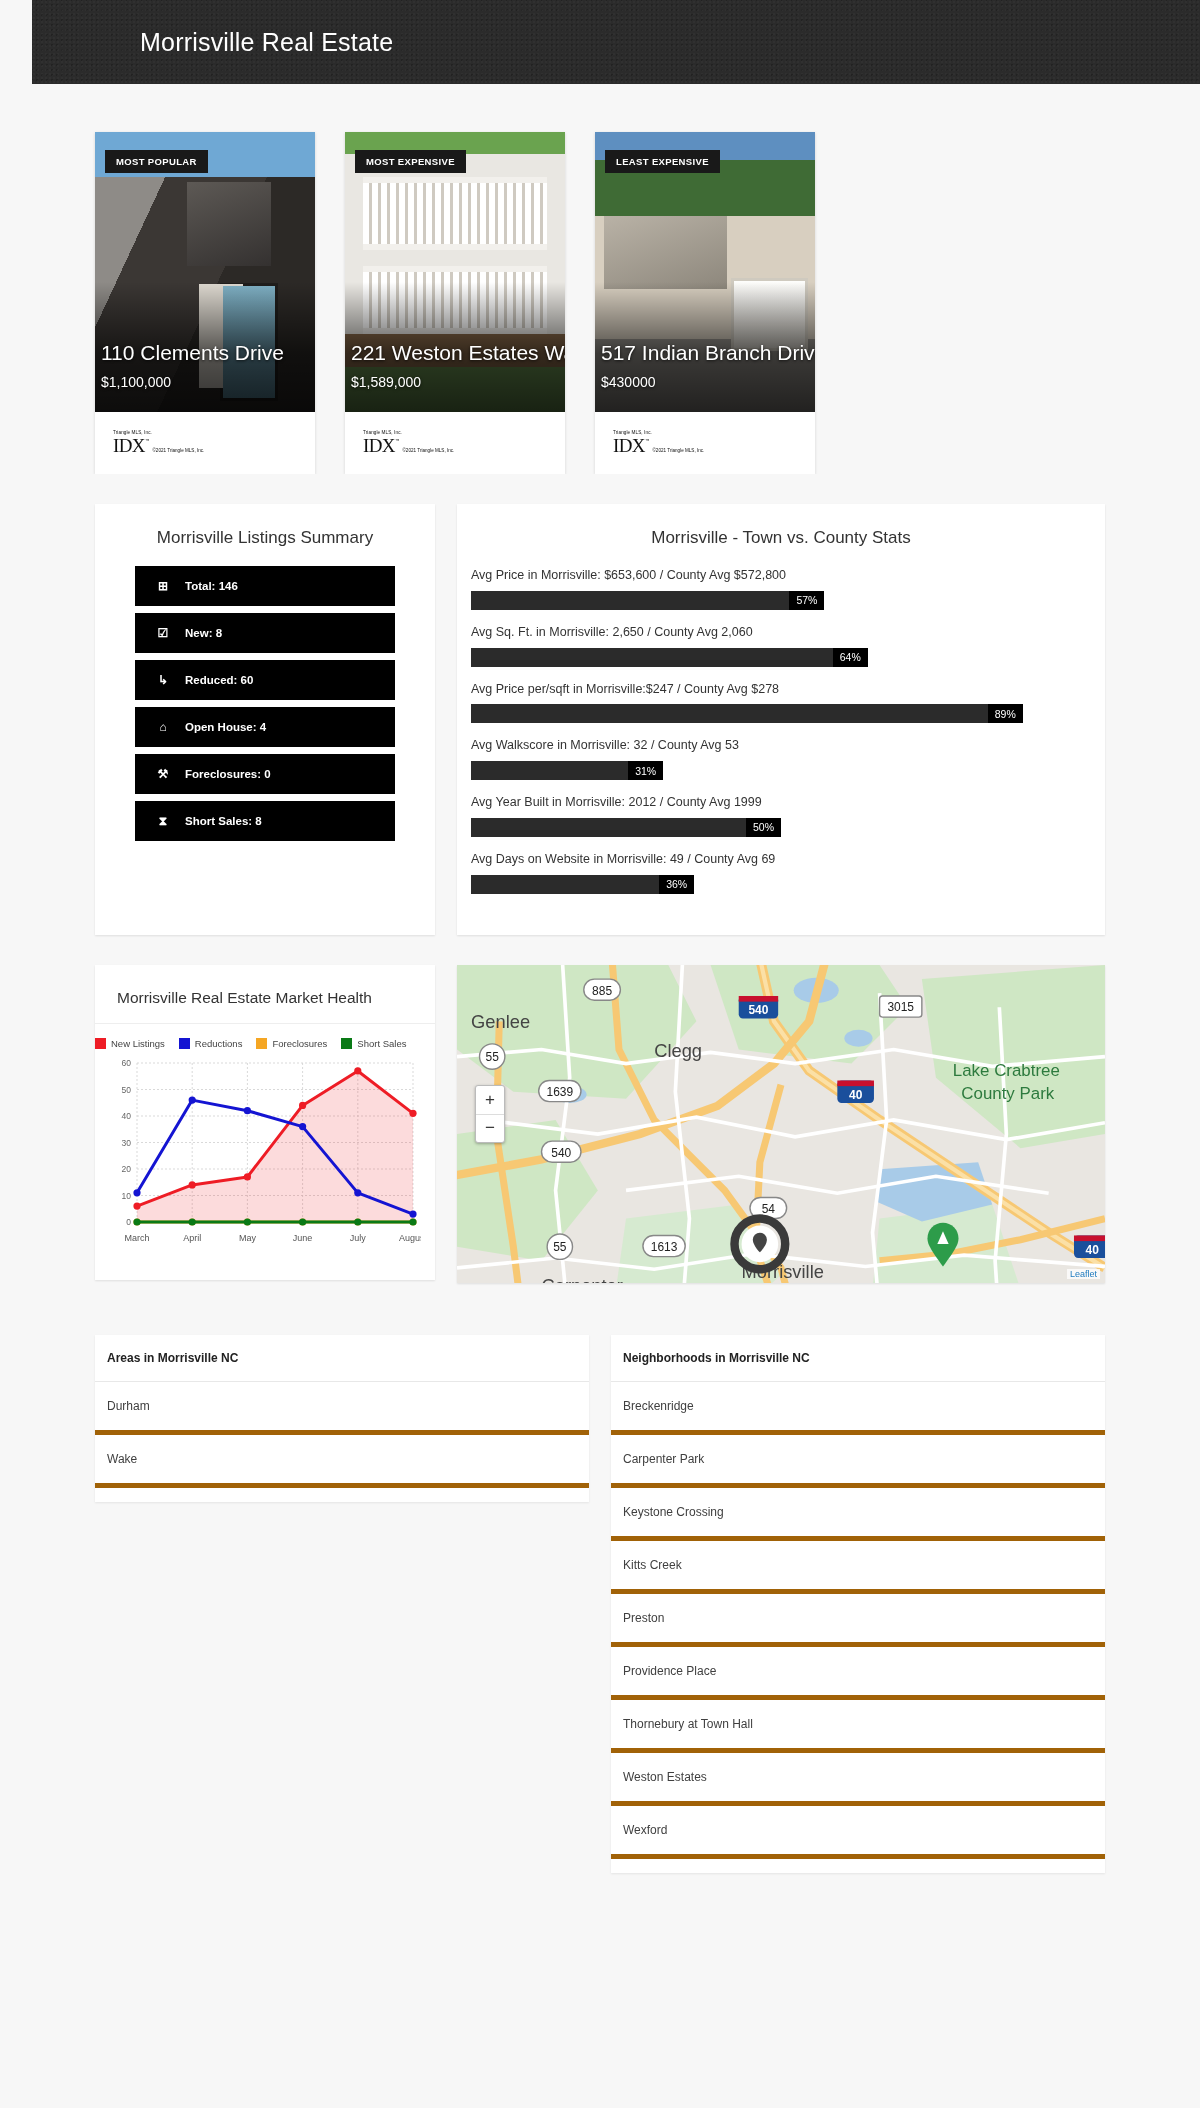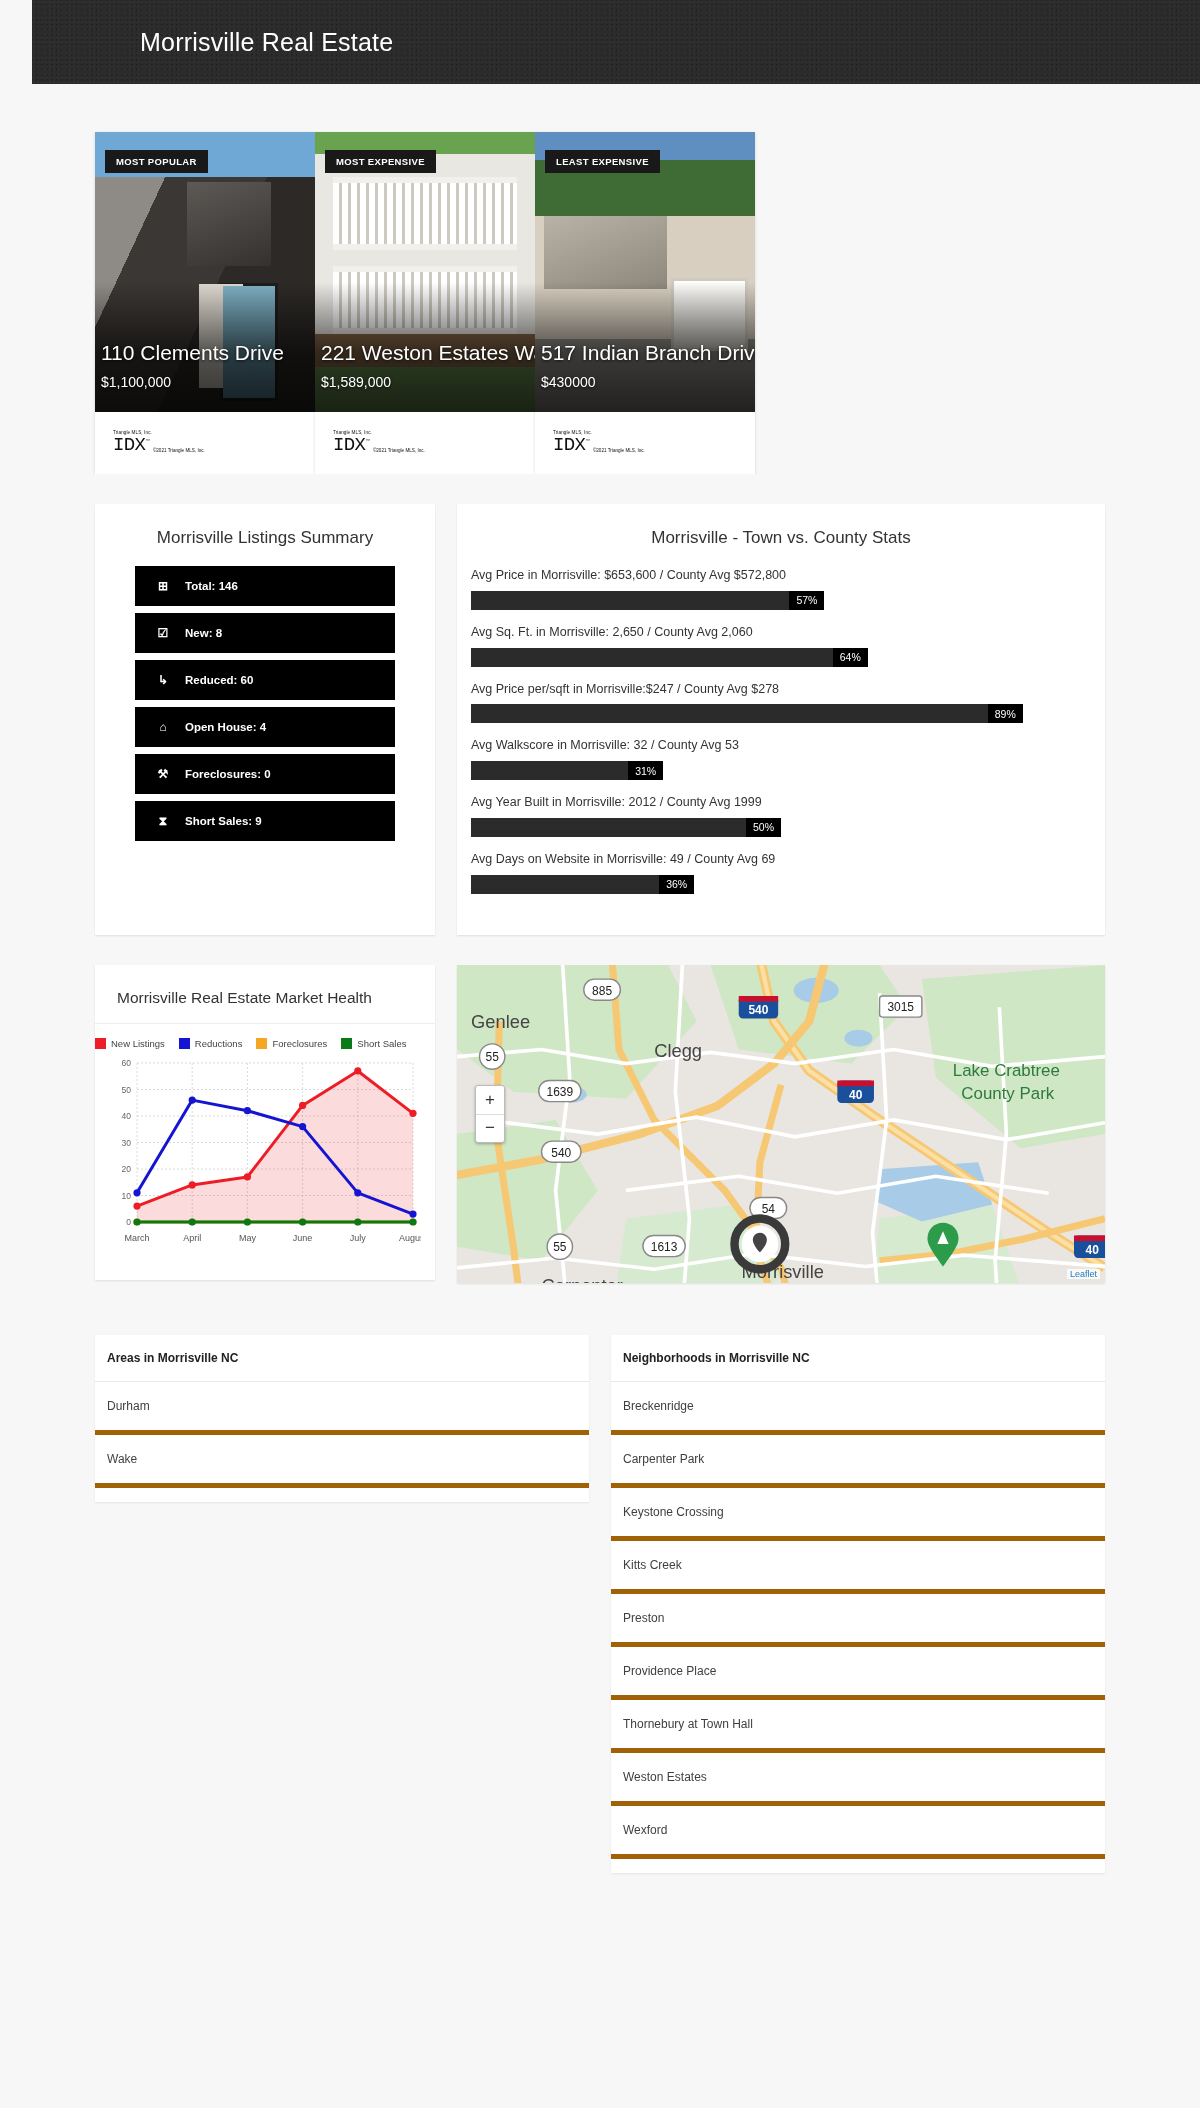--- a/index.html
+++ b/index.html
@@ -28,20 +28,21 @@
     color: #fff;
     font-size: 25px;
     font-weight: 400;
     margin-left: 108px;
     letter-spacing: .2px;
   }
 
   
   .cards-row {
     display: flex;
+    gap: 30px;
     padding: 48px 8px 0 95px;
     overflow: hidden;
     width: 1200px;
   }
   .prop-card {
     width: 220px;
     flex: 0 0 220px;
     background: #fff;
     box-shadow: 0 1px 3px rgba(0,0,0,.14);
     overflow: hidden;
@@ -143,21 +144,21 @@
   .prop-foot {
     height: 62px;
     background: #fff;
     display: flex;
     align-items: center;
     padding-left: 18px;
   }
   .idx-logo { line-height: 1; }
   .idx-top { font-size: 4.6px; letter-spacing: .1px; color: #111; }
   .idx-main { display: flex; align-items: flex-end; margin-top: 1px; }
-  .idx-word { font-size: 19px; font-weight: 400; letter-spacing: -.6px; color: #111; font-family: Liberation Mono, monospace; }
+  .idx-word { font-size: 19px; font-weight: 400; letter-spacing: -.6px; color: #111; font-family: Liberation Serif, serif; }
   .idx-tm { font-size: 4.5px; align-self: flex-start; margin-top: 3px; }
   .idx-copy { font-size: 4.6px; color: #111; margin-left: 3px; padding-bottom: 2px; white-space: nowrap; }
 
   
   .panels {
     display: flex;
     gap: 22px;
     padding: 30px 95px 0 95px;
   }
   .panel {
@@ -397,21 +398,21 @@
         <div class="sum-row">
           <span class="sum-icon">⌂</span>
           <span>Open House: 4</span>
         </div>
         <div class="sum-row">
           <span class="sum-icon">⚒</span>
           <span>Foreclosures: 0</span>
         </div>
         <div class="sum-row">
           <span class="sum-icon">⧗</span>
-          <span>Short Sales: 9</span>
+          <span>Short Sales: 8</span>
         </div>
       </div>
   </div>
 
   <div class="panel stats-panel">
     <div class="panel-title">Morrisville - Town vs. County Stats</div>
     <div class="stats-body" id="stats-body">
         <div class="stat-label">Avg Price in Morrisville: $653,600 / County Avg $572,800</div>
         <div class="stat-bar" style="width: 57%;">
           <div class="stat-pct">57%</div>

